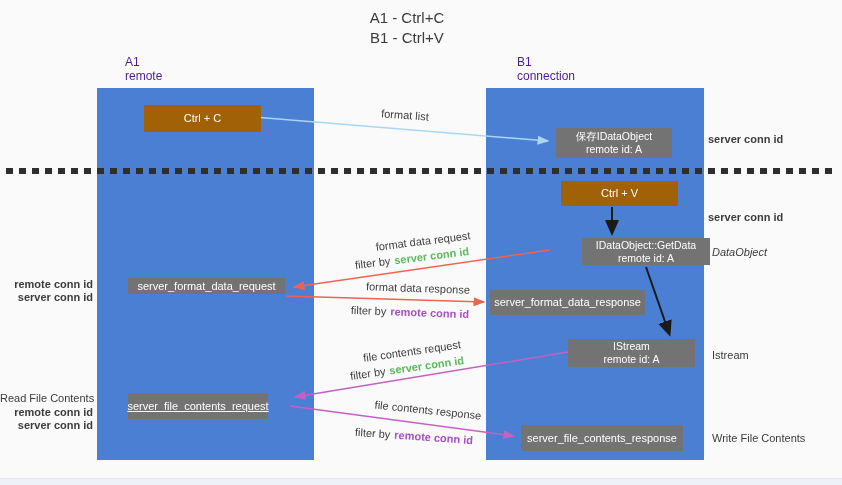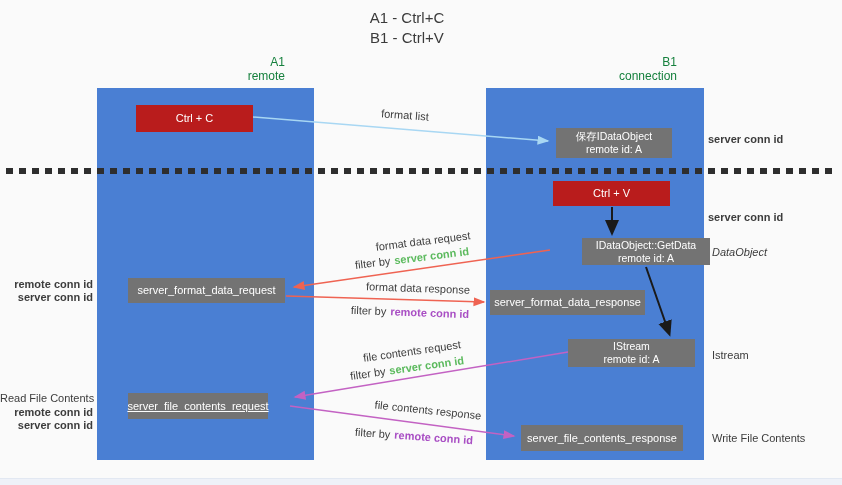--- a/index.html
+++ b/index.html
@@ -5,33 +5,33 @@
   html,body{margin:0;padding:0;background:#fafafa;}
   .canvas{
     position:relative;width:842px;height:485px;overflow:hidden;
     font-family:"Liberation Sans",sans-serif;background:#fafafa;
   }
   .title{
     position:absolute;left:307px;top:8px;width:200px;text-align:center;
     font-size:15px;line-height:20px;color:#3b3b3b;
   }
   .col-header{
-    position:absolute;top:55px;width:160px;text-align:right;
-    font-size:12px;line-height:14px;color:#15803d;
+    position:absolute;top:55px;width:160px;text-align:left;
+    font-size:12px;line-height:14px;color:#4c1d95;
   }
   .column{
     position:absolute;top:88px;height:372px;background:#4a7fd3;z-index:1;
   }
   .arrows{position:absolute;left:0;top:0;z-index:5;}
   .box{
     position:absolute;z-index:10;color:#fff;text-align:center;
     display:flex;flex-direction:column;justify-content:center;align-items:center;
     font-size:11px;line-height:13px;
   }
-  .green{background:#b91c1c;}
+  .green{background:#a16207;margin-left:8px;}
   .orange{background:#737373;}
   .edge-label{
     position:absolute;z-index:8;font-size:11px;color:#3d3d3d;white-space:nowrap;
   }
   .edge-label .key{font-weight:bold;margin-left:4px;}
   .green-text{color:#5cba5e;}
   .purple-text{color:#a94fc4;}
   .side-label{
     position:absolute;z-index:8;font-size:11px;white-space:nowrap;color:#3c3c3c;
   }
@@ -100,21 +100,21 @@
     <div>remote id: A</div>
   </div>
 
   <div class="box green" style="left:553px;top:181px;width:117px;height:25px;">Ctrl + V</div>
 
   <div class="box orange" style="left:582px;top:238px;width:128px;height:27px;font-size:10.5px;">
     <div>IDataObject::GetData</div>
     <div>remote id: A</div>
   </div>
 
-  <div class="box orange" style="left:128px;top:278px;width:157px;height:25px;">server_format_data_request</div>
+  <div class="box orange" style="left:128px;top:278px;width:157px;height:16px;">server_format_data_request</div>
 
   <div class="box orange" style="left:490px;top:290px;width:155px;height:25px;">server_format_data_response</div>
 
   <div class="box orange" style="left:568px;top:339px;width:127px;height:28px;font-size:10.5px;">
     <div>IStream</div>
     <div>remote id: A</div>
   </div>
 
   <div class="box orange" style="left:128px;top:393px;width:140px;height:26px;text-decoration:underline;">server_file_contents_request</div>
 

